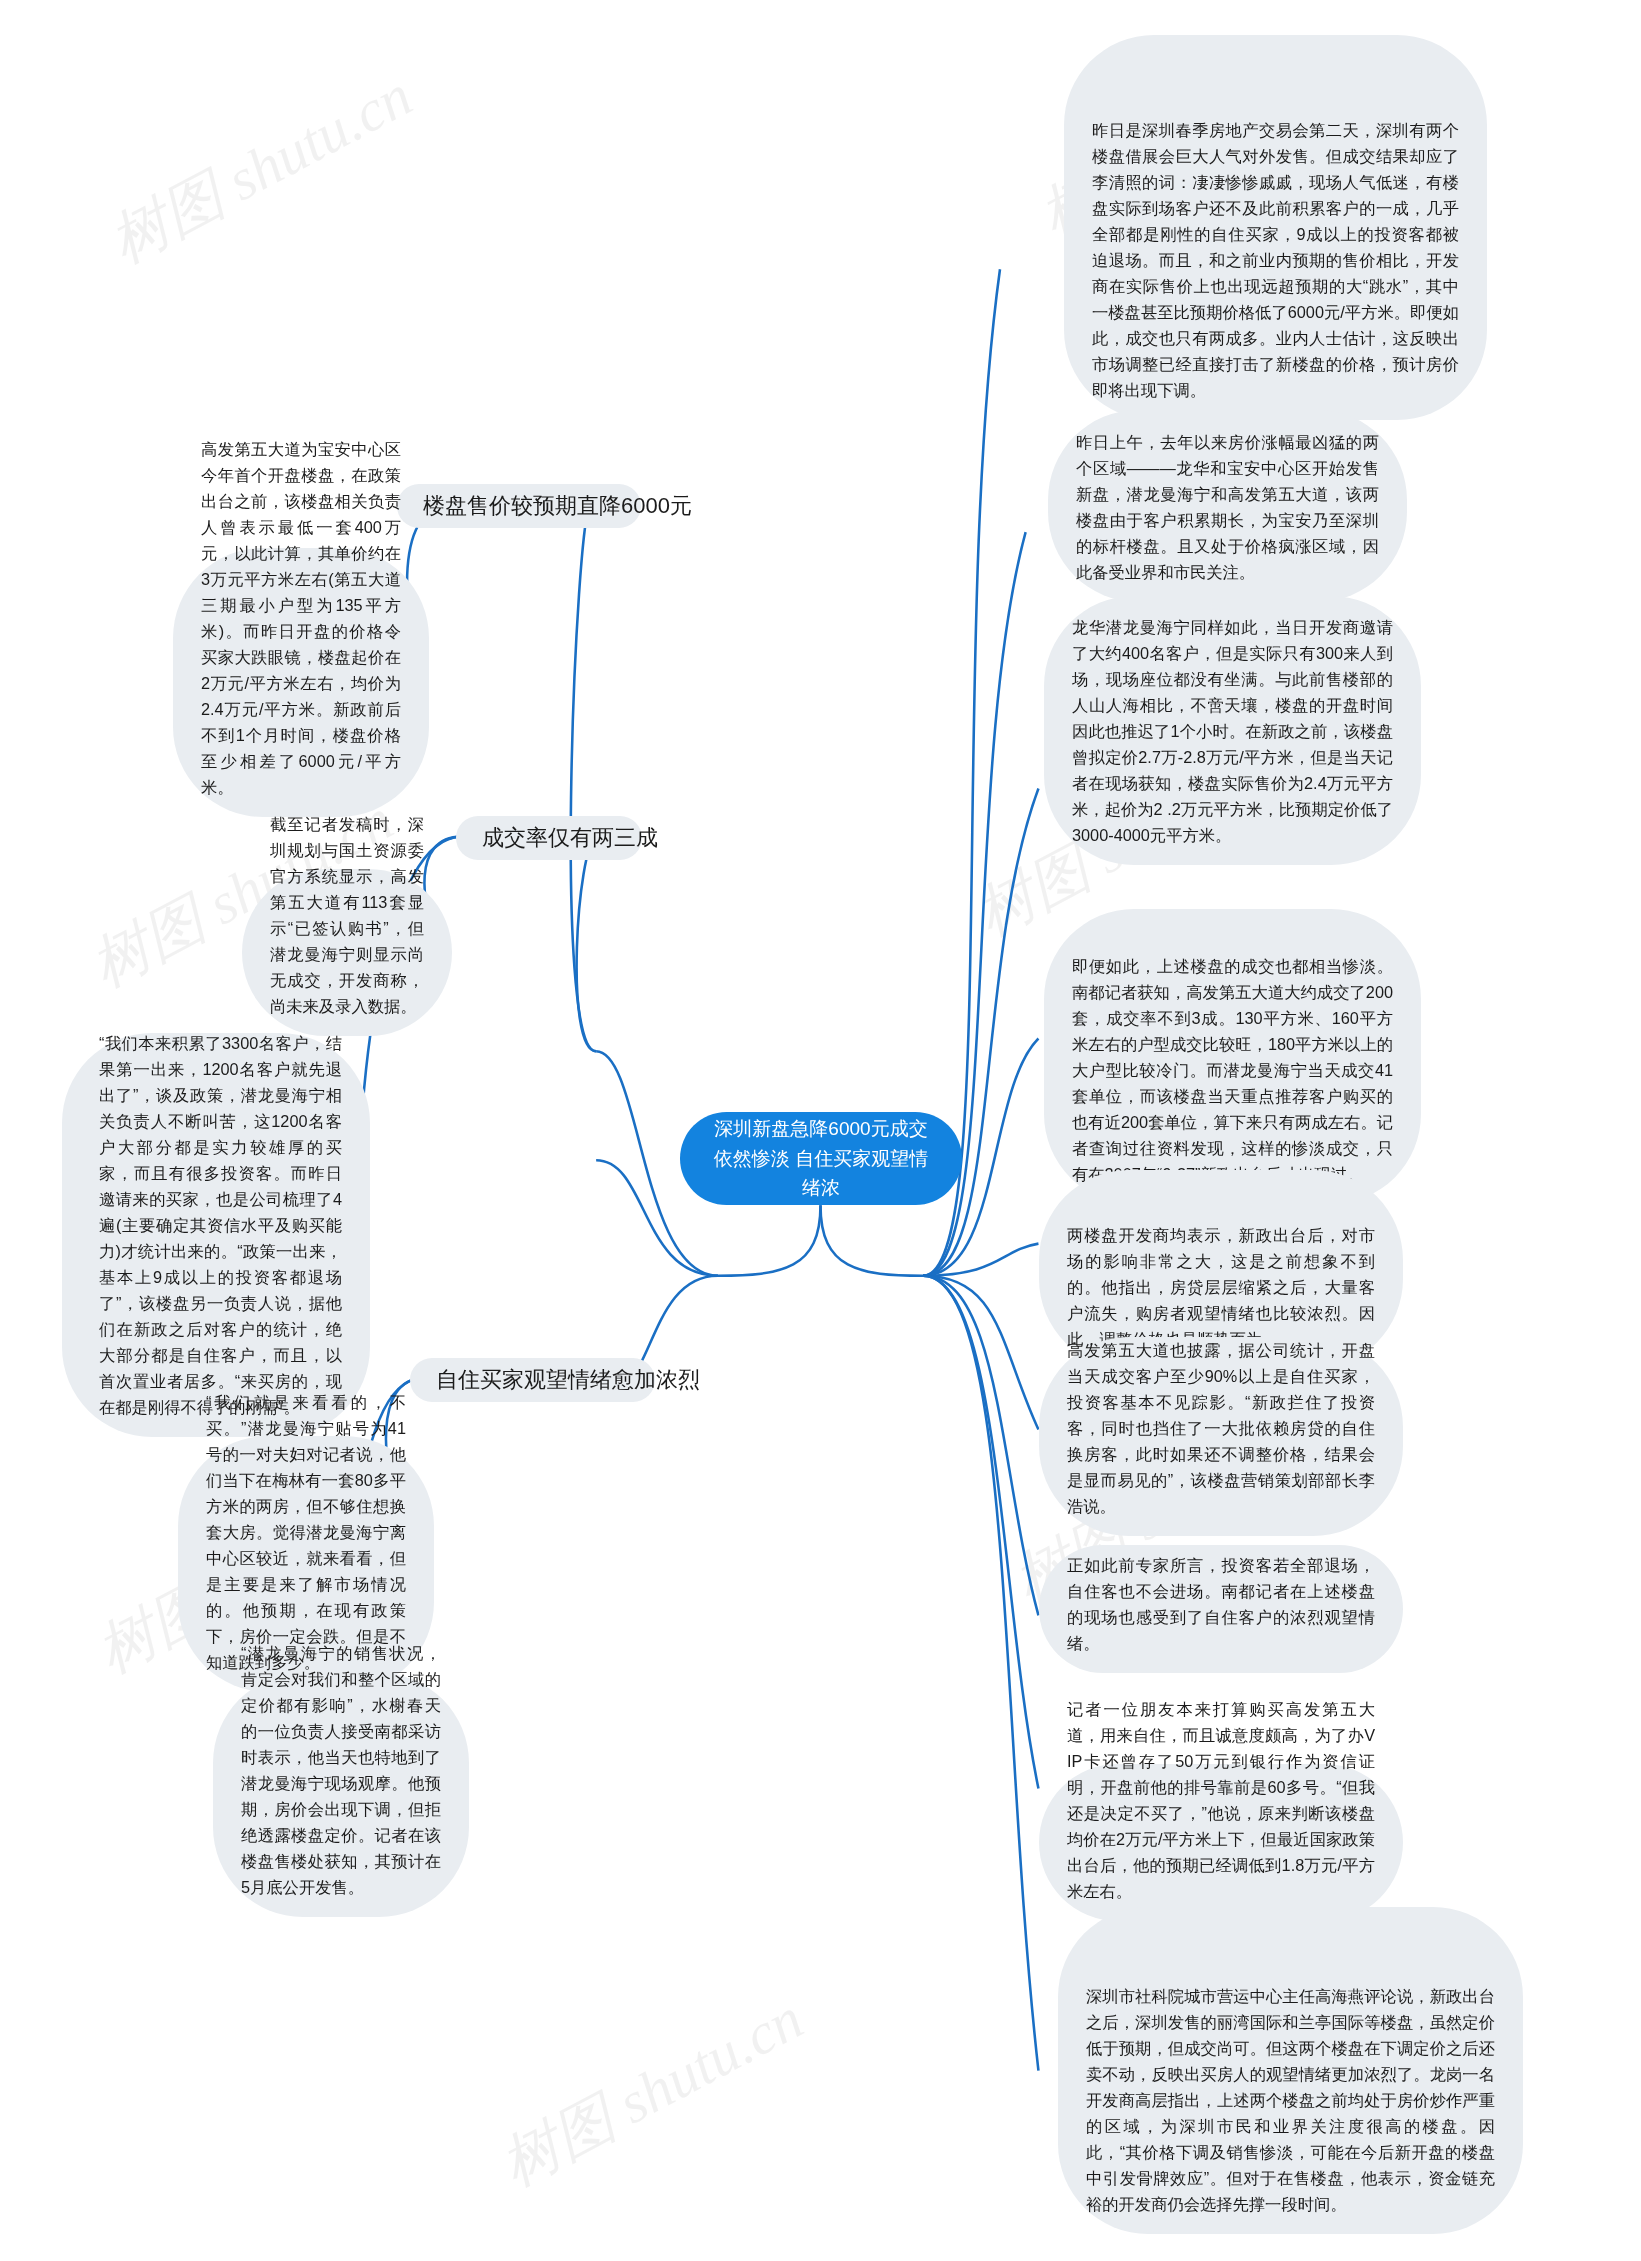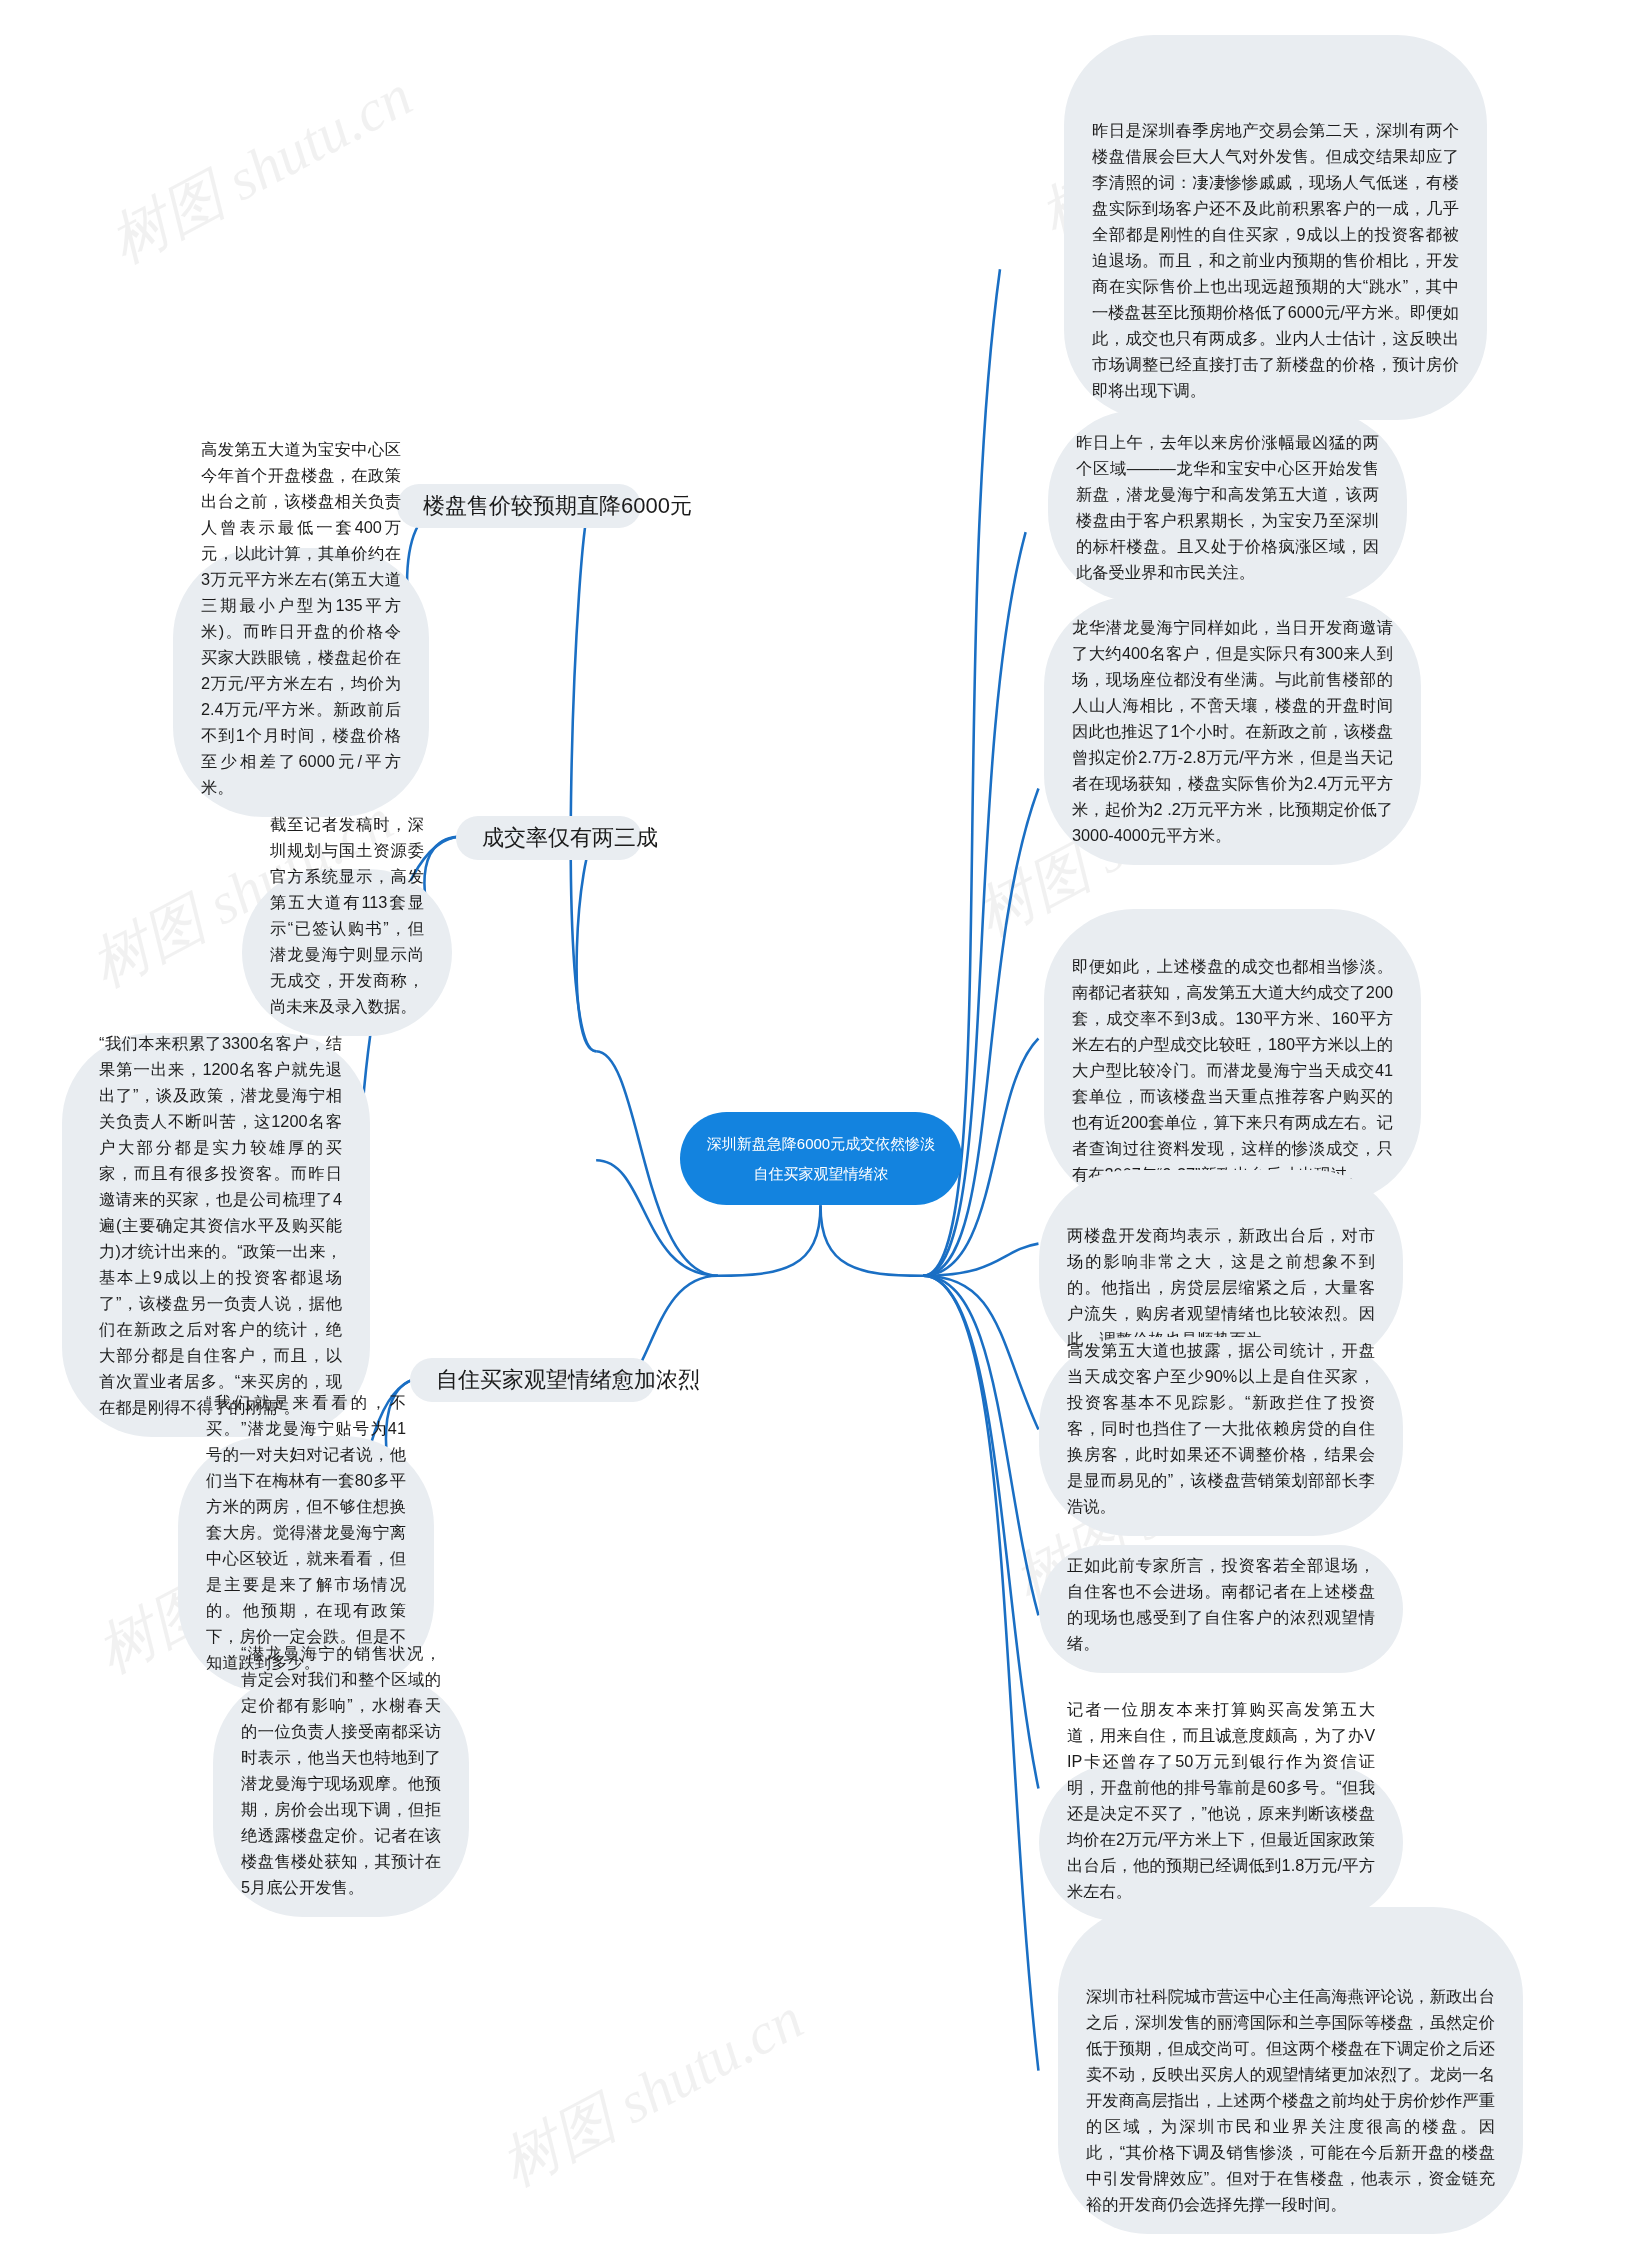--- a/index.html
+++ b/index.html
@@ -58,21 +58,21 @@
     font-size:22px;
     line-height:26px;
     padding: 11px 26px;
     border-radius: 640px;
     white-space: nowrap;
   }
 
   .root {
     background:#1383df;
     color:#ffffff;
-    font-size: 15px;
+    font-size: 19px;
     line-height: 29.5px;
     padding: 22px 26px;
     border-radius: 640px;
     text-align:center;
     justify-content:center;
   }
   .root span { display:block; width:100%; }
 </style>
 </head>
 <body>

